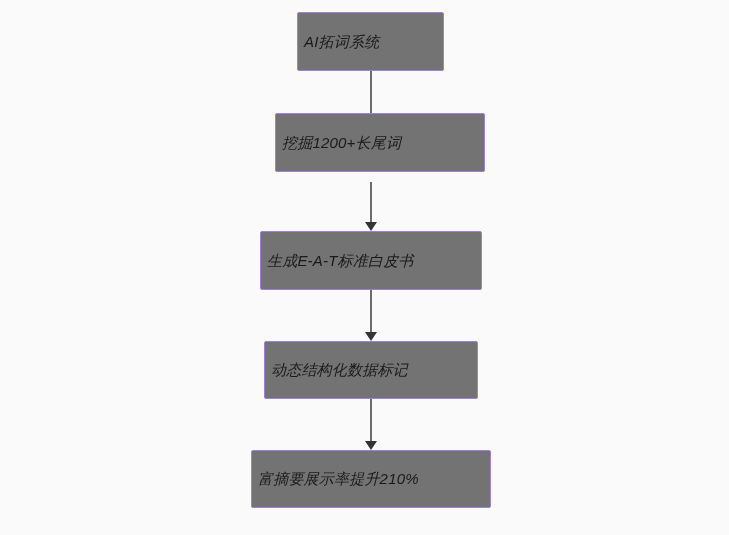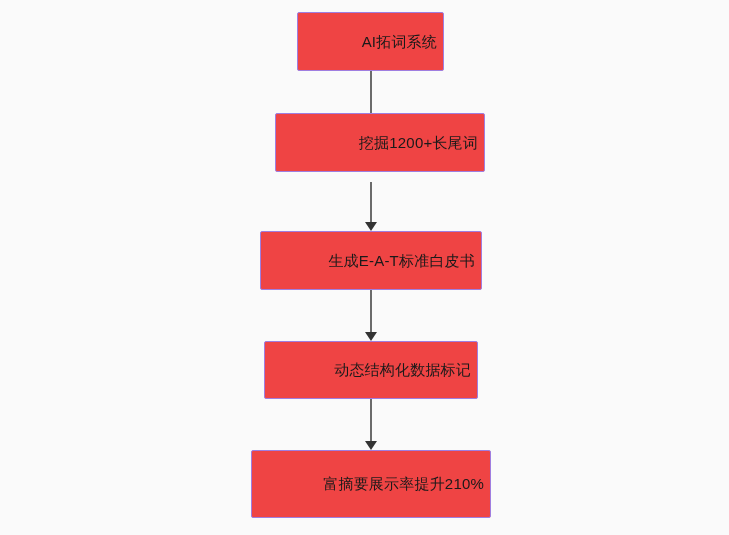--- a/index.html
+++ b/index.html
@@ -14,31 +14,32 @@
     overflow: hidden;
   }
   #flow-canvas {
     position: relative;
     width: 729px;
     height: 535px;
   }
   .node {
     position: absolute;
     box-sizing: border-box;
-    background: #ef4444;
+    background: #737373;
     border: 1.4px solid #9f7ee0;
     border-radius: 2px;
     display: flex;
     align-items: center;
-    justify-content: flex-end;
+    justify-content: flex-start;
     color: #1a1a1a;
     font-size: 15px;
     line-height: 1.2;
     letter-spacing: 0.2px;
     white-space: nowrap;
+    font-style: italic;
   }
   .node-label {
     display: block;
     padding: 0 6px;
   }
   .connector {
     position: absolute;
     pointer-events: none;
   }
   .connector svg {
@@ -88,17 +89,17 @@
   </div>
 
   <div class="node" style="left:264px; top:341px; width:214px; height:58px;">
     <span class="node-label">动态结构化数据标记</span>
   </div>
 
   <div class="node" style="left:260px; top:231px; width:222px; height:59px;">
     <span class="node-label">生成E-A-T标准白皮书</span>
   </div>
 
-  <div class="node" style="left:251px; top:450px; width:240px; height:68px;">
+  <div class="node" style="left:251px; top:450px; width:240px; height:58px;">
     <span class="node-label">富摘要展示率提升210%</span>
   </div>
 
 </div>
 
 </body></html>

